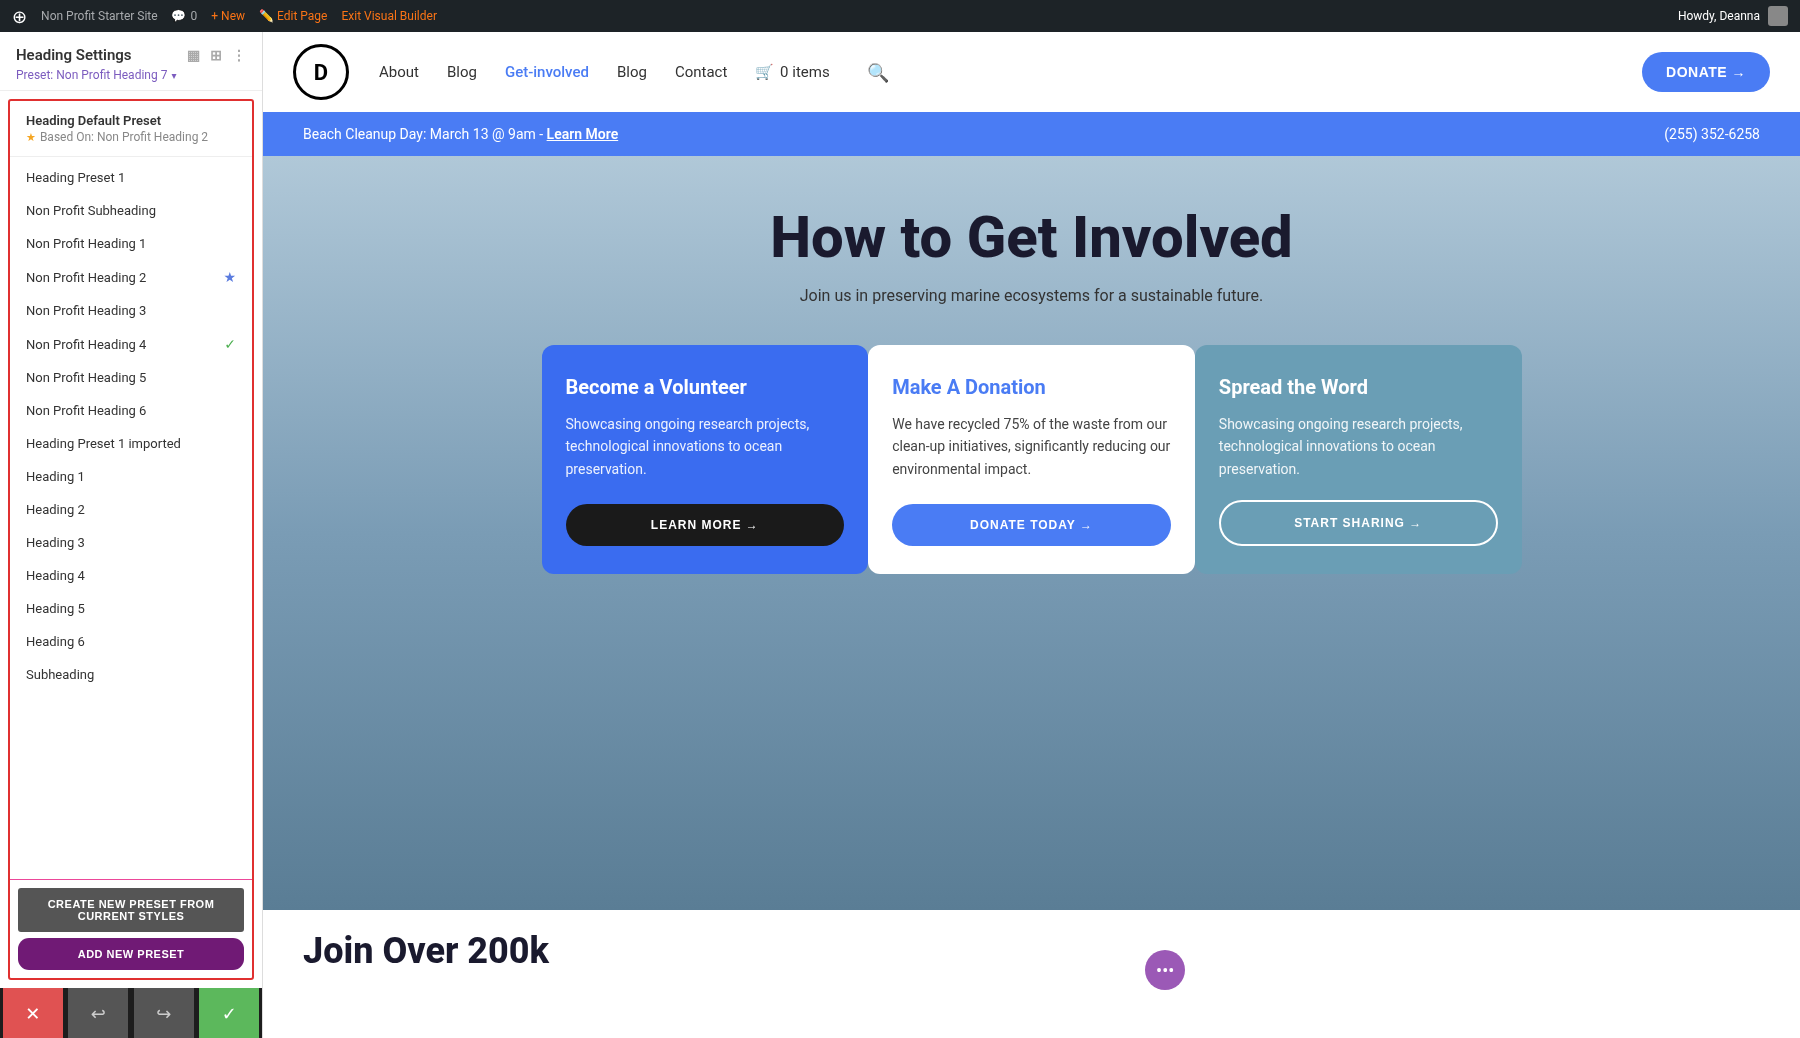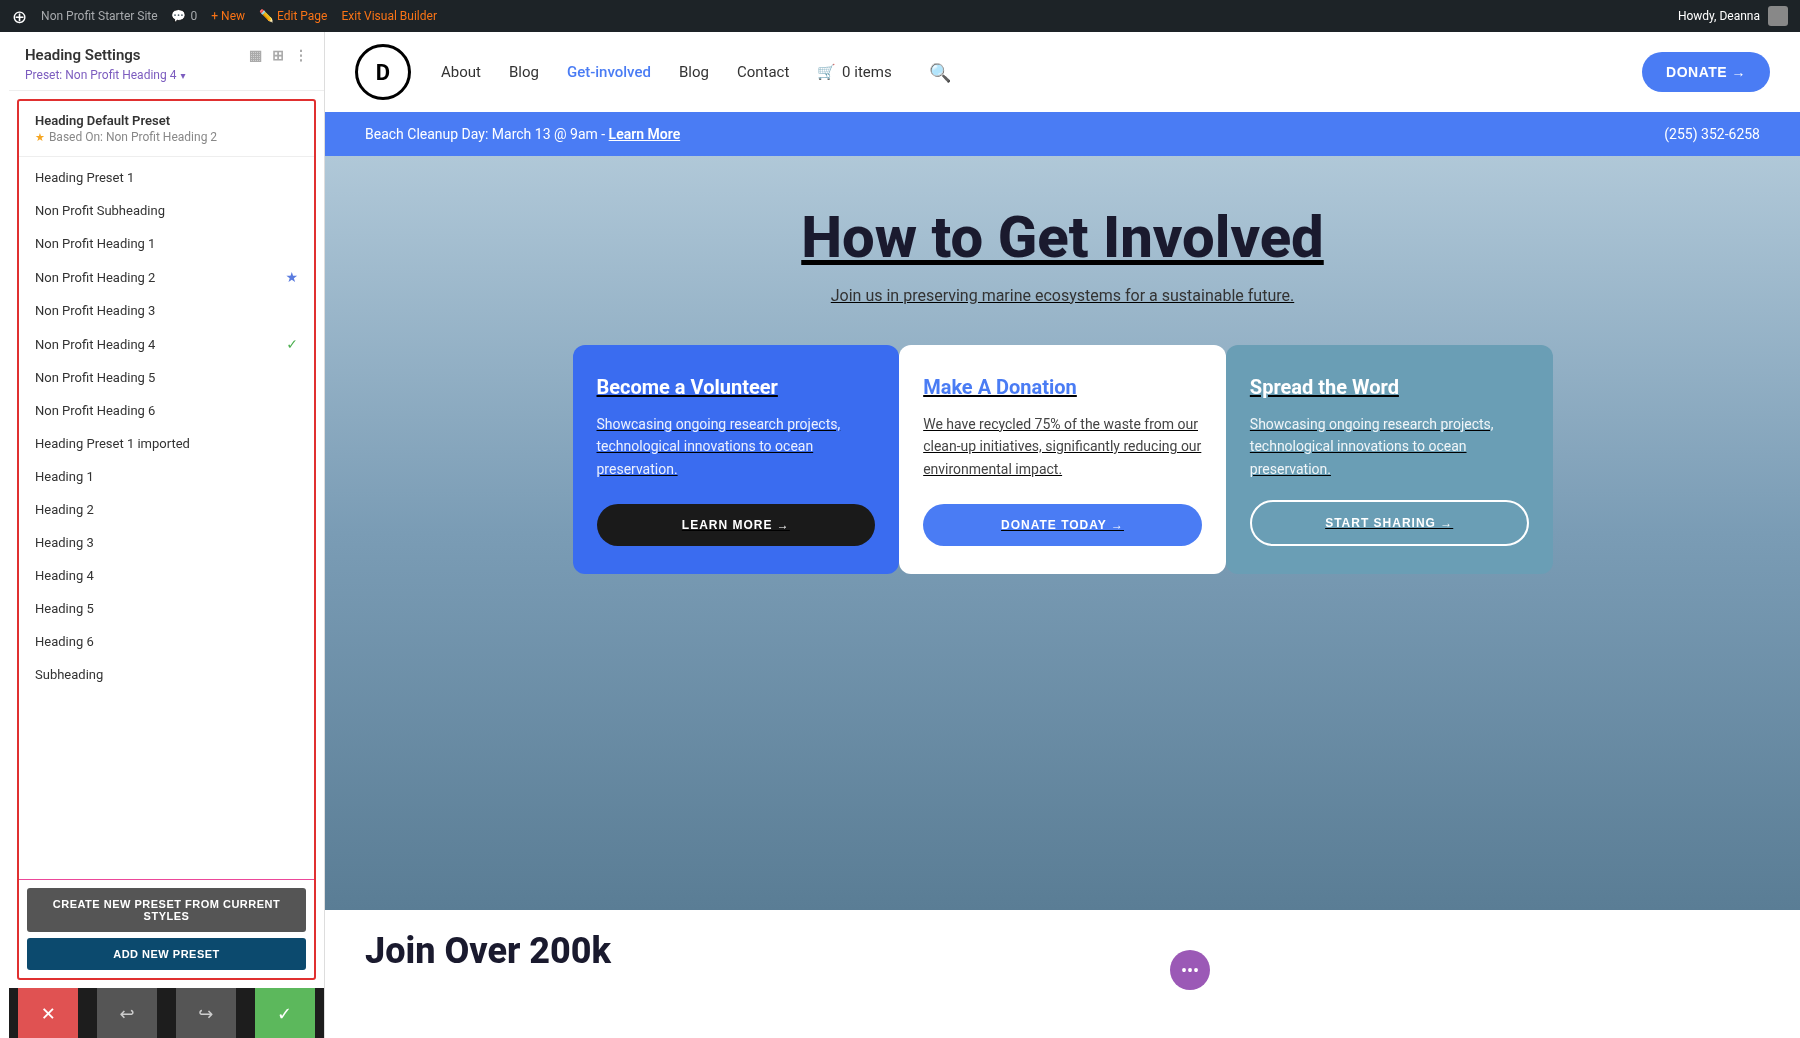--- a/index.html
+++ b/index.html
@@ -27,28 +27,27 @@
 
     
     .main-layout {
       display: flex;
       flex: 1;
       overflow: hidden;
     }
 
     
     .sidebar {
-      width: 325px;
+      width: 263px;
       background: #fff;
       display: flex;
       flex-direction: column;
       flex-shrink: 0;
       border-right: 1px solid #ddd;
       position: relative;
-      padding-left: 9px;
     }
 
     .sidebar-header {
       padding: 14px 16px 8px;
       border-bottom: 1px solid #eee;
     }
     .sidebar-title {
       font-size: 15px;
       font-weight: 600;
       color: #333;
@@ -129,21 +128,21 @@
       font-size: 11px;
       font-weight: 700;
       letter-spacing: 0.5px;
       text-transform: uppercase;
       border: none;
       border-radius: 3px;
       cursor: pointer;
       background: #555;
       color: #fff;
     }
-    .preset-btn-secondary { background: #0c4a6e; }
+    .preset-btn-secondary { background: #701a75; border-radius: 11px; }
 
     
     .bottom-toolbar {
       height: 50px;
       background: #1d1d1d;
       display: flex;
       align-items: center;
       justify-content: space-around;
       flex-shrink: 0;
     }
@@ -239,21 +238,20 @@
     .hero {
       background: linear-gradient(to bottom, #b0c8d8 0%, #7a9cb5 50%, #5a7d95 100%);
       flex: 1;
       display: flex;
       flex-direction: column;
       align-items: center;
       padding: 50px 20px 20px;
       overflow: hidden;
       position: relative;
       min-height: 0;
-      text-decoration: underline;
     }
     .hero-title {
       font-size: 58px;
       font-weight: 800;
       color: #1a1a2e;
       text-align: center;
       line-height: 1.1;
       margin-bottom: 16px;
     }
     .hero-subtitle {
@@ -401,21 +399,21 @@
     <div class="sidebar-header">
       <div class="sidebar-title">
         <span>Heading Settings</span>
         <div class="sidebar-title-icons">
           <span class="sidebar-title-icon">▦</span>
           <span class="sidebar-title-icon">⊞</span>
           <span class="sidebar-title-icon">⋮</span>
         </div>
       </div>
       <div class="sidebar-preset-label">
-        <span>Preset: Non Profit Heading 4</span>
+        <span>Preset: Non Profit Heading 7</span>
         <span class="chevron">▾</span>
       </div>
     </div>
 
     <div class="preset-panel">
       <div class="sidebar-panel-inner">
         <div class="preset-default">
           <div class="preset-default-name">Heading Default Preset</div>
           <div class="preset-default-based">
             <span class="star-icon">★</span>

